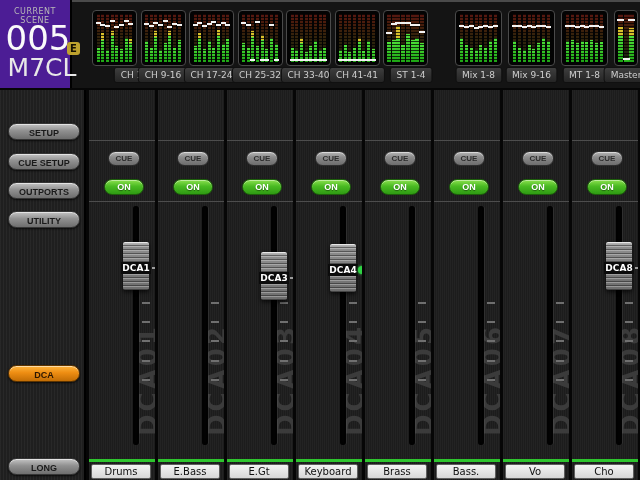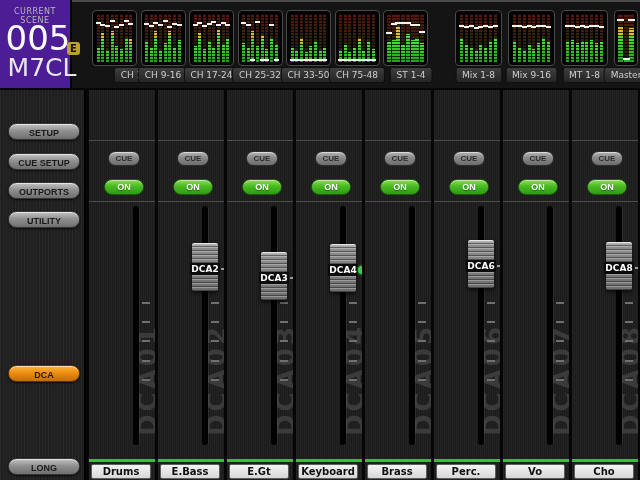--- a/index.html
+++ b/index.html
@@ -76,21 +76,21 @@
         box-shadow:0 2px 4px rgba(0,0,0,.7),inset 0 1px 0 rgba(255,255,255,.5);cursor:grab;}
   .knob-band{position:absolute;left:-2px;top:20px;width:30px;height:12px;background:#0b0b0b;
         color:#fff;font-size:9px;font-weight:bold;text-align:center;line-height:12px;}
   .knob-dash{position:absolute;left:29px;top:25px;width:7px;height:2px;background:#9c9c9c;}
   .knob-dot{position:absolute;left:28px;top:22px;width:8px;height:8px;border-radius:50%;
         background:#2fd344;box-shadow:0 0 3px #2fd344;}
   .color-bar{position:absolute;left:0;top:369px;width:66px;height:3px;background:#2ec52e;}
   .name-box{position:absolute;left:2px;top:374px;width:60px;height:15px;box-sizing:border-box;
         background:linear-gradient(180deg,#f4f4f4,#d7d7d7);border:1px solid #5e5e5e;border-radius:2px;
         color:#101010;font-size:10px;text-align:center;line-height:13px;cursor:pointer;
-        white-space:nowrap;overflow:hidden;font-weight:bold;}
+        white-space:nowrap;overflow:hidden;}
 </style>
 </head>
 <body>
 
 <div id="app">
 
   <div id="topbar">
       <div class="mblock" style="left: 92px; width: 45px;">
         <div class="mbars">
           <div class="mbar" style="width: 3px;">
@@ -278,21 +278,21 @@
           <div class="mbar" style="width: 3px;">
             <div class="mfill" style="height: 26%;"></div>
             <div class="mmark" style="bottom: 2%;"></div>
           </div>
           <div class="mbar" style="width: 3px;">
             <div class="mfill" style="height: 30%;"></div>
             <div class="mmark" style="bottom: 2%;"></div>
           </div>
         </div>
       </div>
-      <div class="mtab" style="left: 308.5px;">CH 33-50</div>
+      <div class="mtab" style="left: 308.5px;">CH 33-40</div>
       <div class="mblock" style="left: 334.5px; width: 45px;">
         <div class="mbars">
           <div class="mbar" style="width: 3px;">
             <div class="mfill" style="height: 26%;"></div>
             <div class="mmark" style="bottom: 2%;"></div>
           </div>
           <div class="mbar" style="width: 3px;">
             <div class="mfill" style="height: 36%;"></div>
             <div class="mmark" style="bottom: 2%;"></div>
           </div>
@@ -316,21 +316,21 @@
           <div class="mbar" style="width: 3px;">
             <div class="mfill" style="height: 44%;"></div>
             <div class="mmark" style="bottom: 2%;"></div>
           </div>
           <div class="mbar" style="width: 3px;">
             <div class="mfill" style="height: 28%;"></div>
             <div class="mmark" style="bottom: 2%;"></div>
           </div>
         </div>
       </div>
-      <div class="mtab" style="left: 357px;">CH 75-48</div>
+      <div class="mtab" style="left: 357px;">CH 41-41</div>
       <div class="mblock" style="left: 383px; width: 45px;">
         <div class="mbars">
           <div class="mbar" style="width: 4px;">
             <div class="mfill" style="height: 42%;"></div>
             <div class="mmark" style="bottom: 58%;"></div>
           </div>
           <div class="mbar" style="width: 4px;">
             <div class="mfill" style="height: 46%;"></div>
             <div class="mmark" style="bottom: 78%;"></div>
           </div>
@@ -515,39 +515,39 @@
       <div class="hline" style="top: 111px;"></div>
       <button class="cue-btn">CUE</button>
       <button class="on-btn">ON</button>
       <div class="vlabel">DCA01</div>
       <div class="track"></div>
       <div class="tick" style="top: 212px;"></div>
       <div class="tick" style="top: 231px;"></div>
       <div class="tick" style="top: 250px;"></div>
       <div class="tick" style="top: 270px;"></div>
       <div class="tick" style="top: 289px;"></div>
+      <div class="knob" style="top: 152px;">
+        <div class="knob-band">DCA1</div>
+        <div class="knob-dash"></div>
+      </div>
       <div class="color-bar"></div>
       <div class="name-box">Drums</div>
     </div>
     <div class="strip" style="left: 158px;">
       <div class="hline" style="top: 50px;"></div>
       <div class="hline" style="top: 111px;"></div>
       <button class="cue-btn">CUE</button>
       <button class="on-btn">ON</button>
       <div class="vlabel">DCA02</div>
       <div class="track"></div>
       <div class="tick" style="top: 212px;"></div>
       <div class="tick" style="top: 231px;"></div>
       <div class="tick" style="top: 250px;"></div>
       <div class="tick" style="top: 270px;"></div>
       <div class="tick" style="top: 289px;"></div>
-      <div class="knob" style="top: 153px;">
-        <div class="knob-band">DCA2</div>
-        <div class="knob-dash"></div>
-      </div>
       <div class="color-bar"></div>
       <div class="name-box">E.Bass</div>
     </div>
     <div class="strip" style="left: 227px;">
       <div class="hline" style="top: 50px;"></div>
       <div class="hline" style="top: 111px;"></div>
       <button class="cue-btn">CUE</button>
       <button class="on-btn">ON</button>
       <div class="vlabel">DCA03</div>
       <div class="track"></div>
@@ -602,26 +602,22 @@
       <div class="hline" style="top: 111px;"></div>
       <button class="cue-btn">CUE</button>
       <button class="on-btn">ON</button>
       <div class="vlabel">DCA06</div>
       <div class="track"></div>
       <div class="tick" style="top: 212px;"></div>
       <div class="tick" style="top: 231px;"></div>
       <div class="tick" style="top: 250px;"></div>
       <div class="tick" style="top: 270px;"></div>
       <div class="tick" style="top: 289px;"></div>
-      <div class="knob" style="top: 150px;">
-        <div class="knob-band">DCA6</div>
-        <div class="knob-dash"></div>
-      </div>
-      <div class="color-bar"></div>
-      <div class="name-box">Perc.</div>
+      <div class="color-bar"></div>
+      <div class="name-box">Bass.</div>
     </div>
     <div class="strip" style="left: 503px;">
       <div class="hline" style="top: 50px;"></div>
       <div class="hline" style="top: 111px;"></div>
       <button class="cue-btn">CUE</button>
       <button class="on-btn">ON</button>
       <div class="vlabel">DCA07</div>
       <div class="track"></div>
       <div class="tick" style="top: 212px;"></div>
       <div class="tick" style="top: 231px;"></div>

